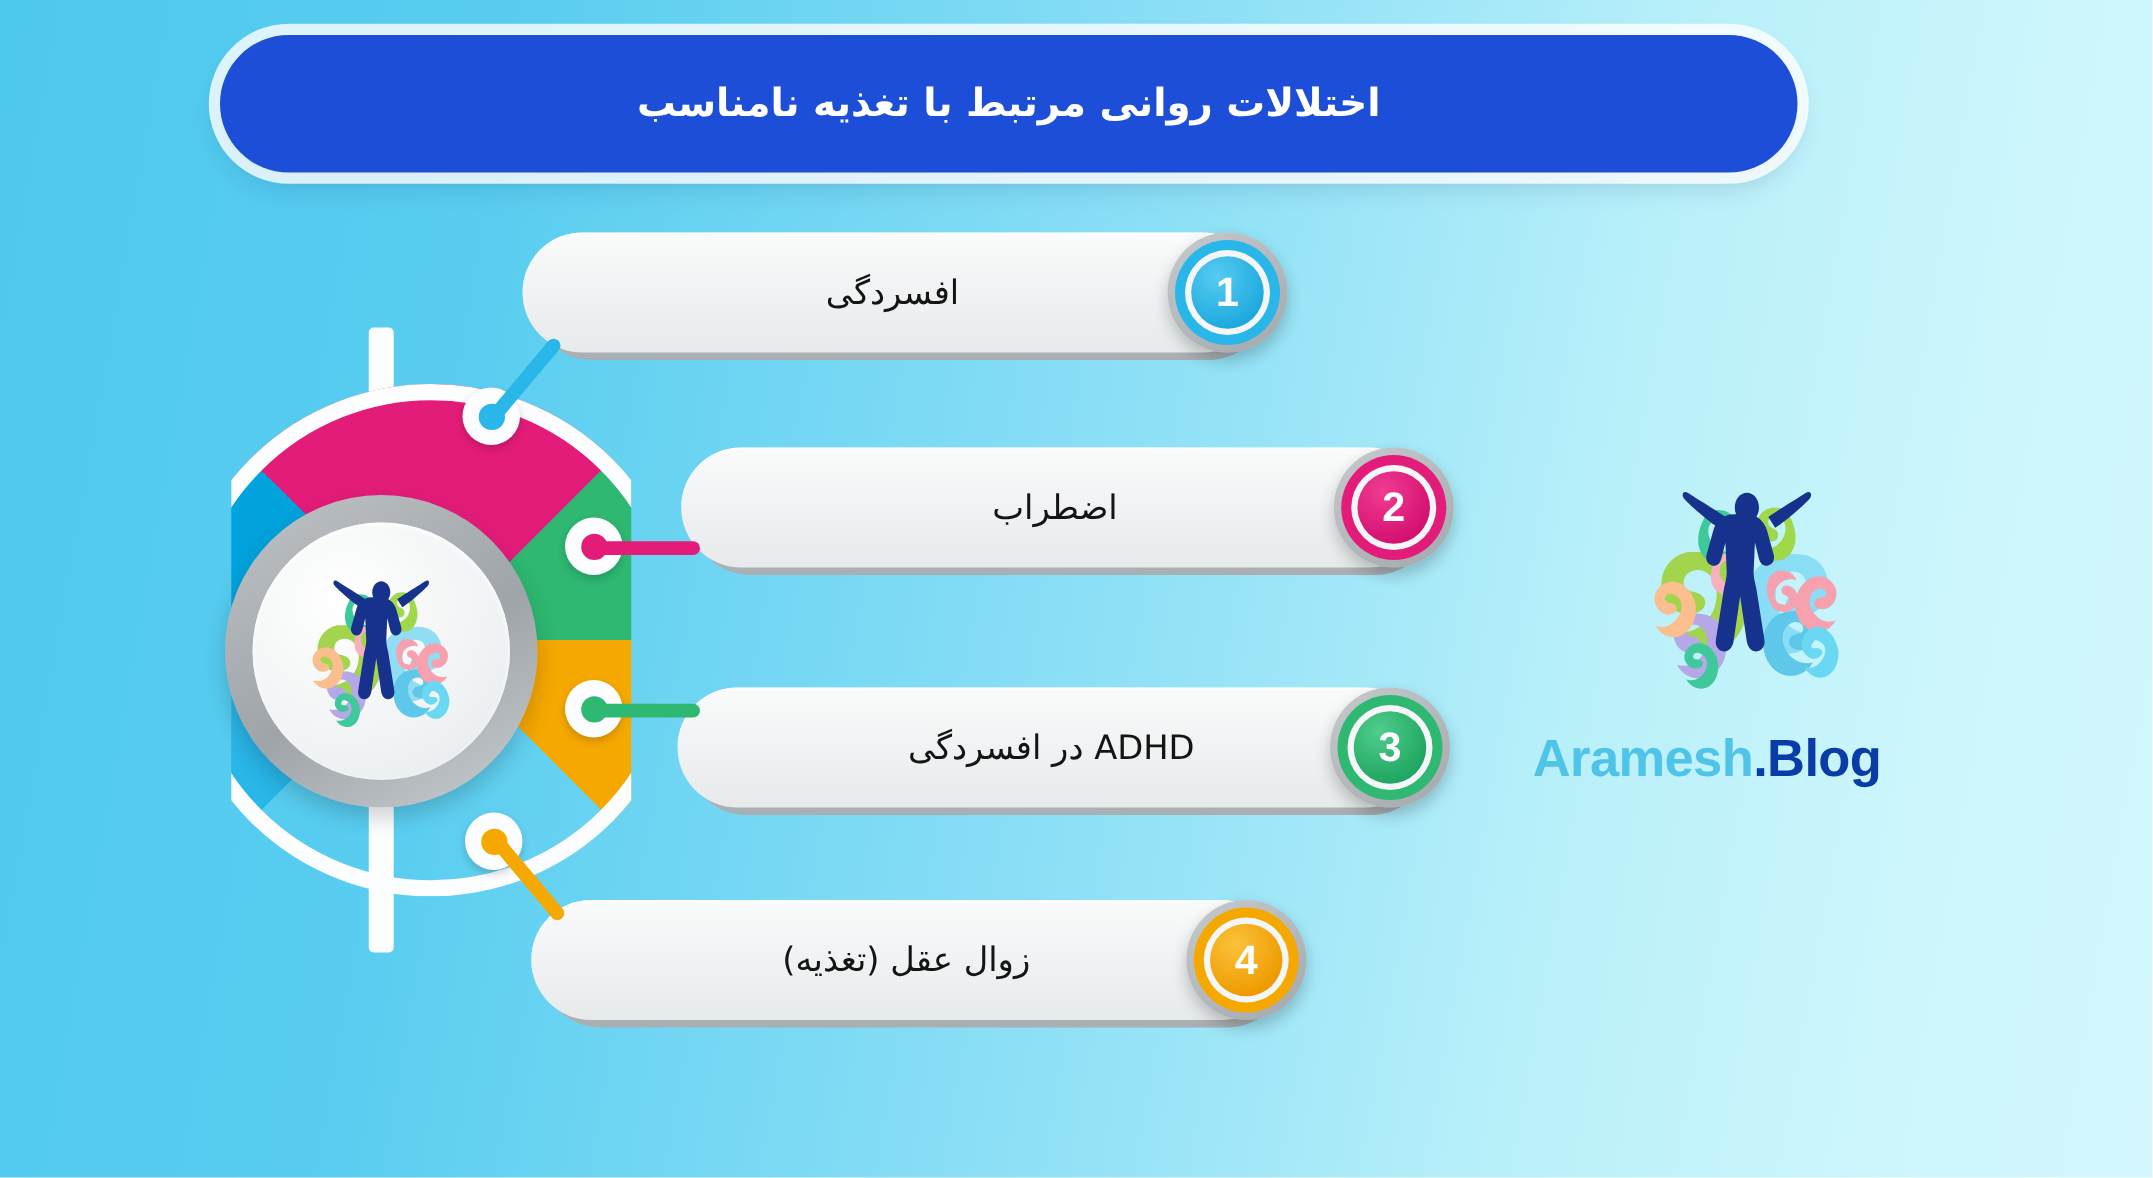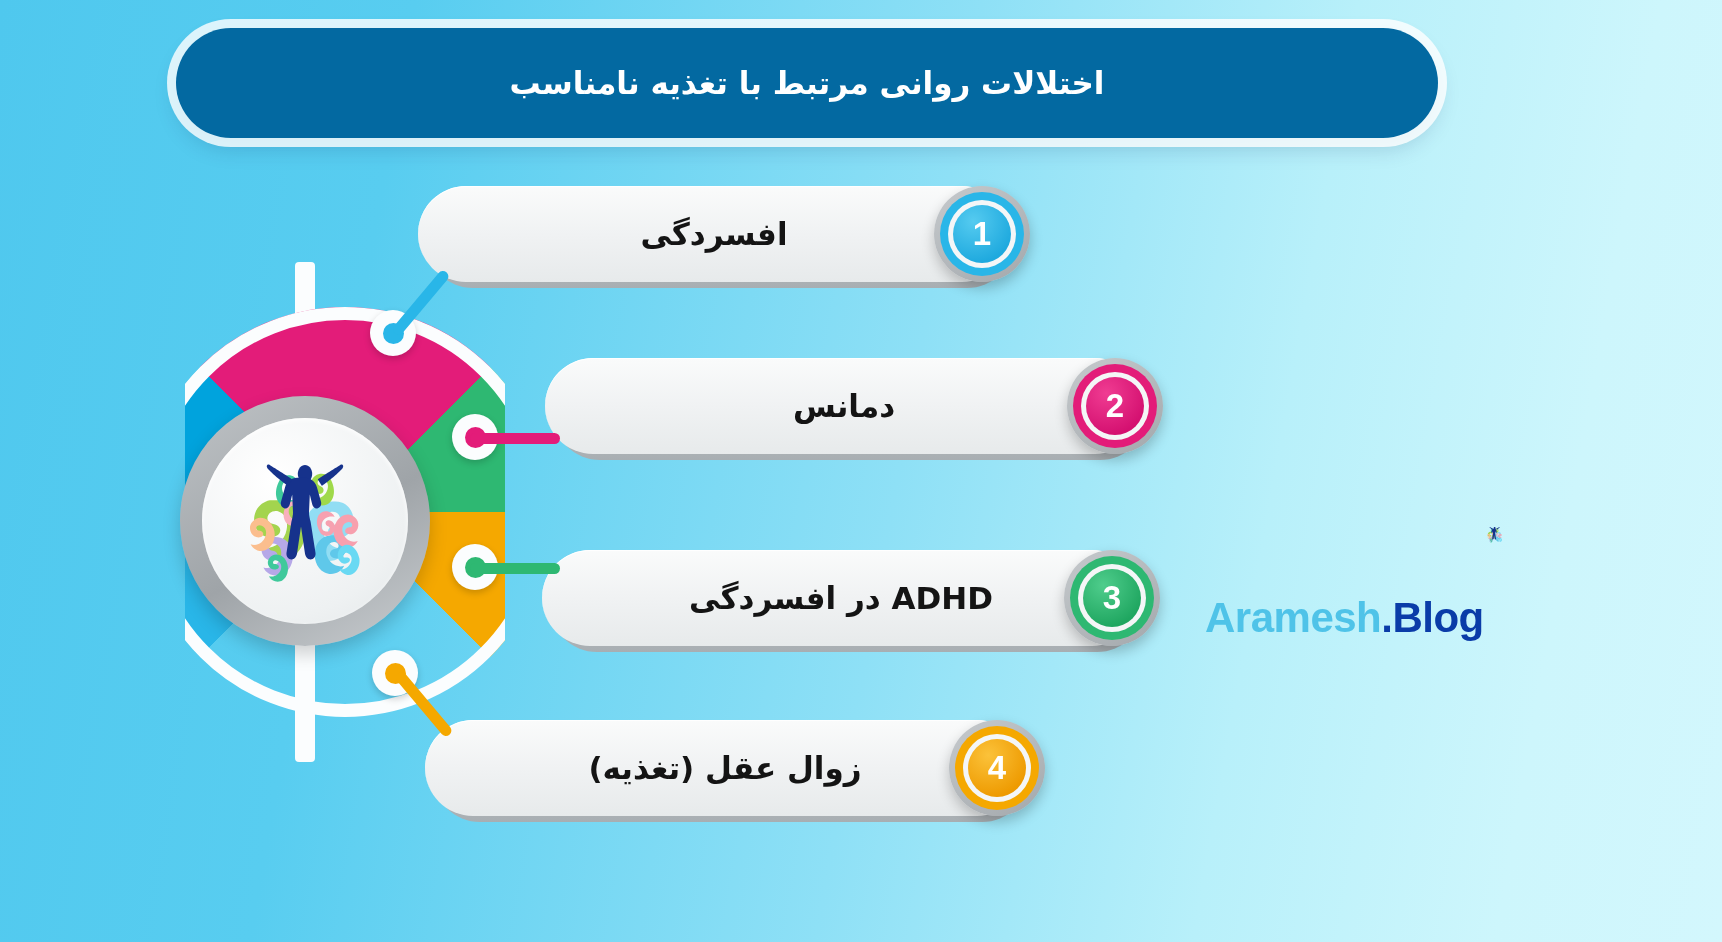--- a/index.html
+++ b/index.html
@@ -15,21 +15,21 @@
     position: relative;
   }
 
   
   #title-banner {
     position: absolute;
     left: 176px;
     top: 28px;
     width: 1262px;
     height: 110px;
-    background: #0369a1;
+    background: #1d4ed8;
     border-radius: 55px;
     box-shadow: 0 0 0 9px rgba(255,255,255,0.80), 0 10px 22px rgba(0,40,90,0.18);
     display: flex;
     align-items: center;
     justify-content: center;
   }
   #title-text {
     color: #FFFFFF;
     font-size: 31px;
     font-weight: bold;
@@ -172,22 +172,22 @@
     bottom: 0;
     border-radius: 48px;
     background: linear-gradient(180deg, #FAFBFB 0%, #F0F2F3 50%, #E7EAEB 100%);
     z-index: 1;
     display: flex;
     align-items: center;
     justify-content: center;
     box-shadow: inset 0 1px 0 #FFFFFF;
   }
   .bar-label {
-    font-size: 31px;
-    font-weight: bold;
+    font-size: 27px;
+    font-weight: normal;
     color: #141414;
     direction: rtl;
     white-space: nowrap;
   }
 
   
   .badge {
     position: absolute;
     width: 96px;
     height: 96px;
@@ -230,22 +230,22 @@
   }
 
   
   #brand {
     position: absolute;
     left: 1205px;
     top: 362px;
     width: 300px;
     height: 280px;
     display: flex;
-    flex-direction: row;
-    align-items: flex-end;
+    flex-direction: column;
+    align-items: flex-start;
   }
   #brand-mark { width: 215px; height: 215px; }
   #brand-text {
     margin-top: 6px;
     font-size: 42px;
     font-weight: bold;
     font-family: "Liberation Sans", sans-serif;
     letter-spacing: -0.5px;
     direction: ltr;
     white-space: nowrap;
@@ -323,21 +323,21 @@
       <div class="badge-white">
         <div class="badge-core" style="background: radial-gradient(circle at 35% 28%, #55CBF0, #1EA9DE 75%);">1</div>
       </div>
     </div>
   </div>
 </div>
 
 <div class="row" style="left:545px; top:358px; width:598px;">
   <div class="bar-shadow"></div>
   <div class="bar">
-    <span class="bar-label">دمانس</span>
+    <span class="bar-label">اضطراب</span>
   </div>
   <div class="badge" style="right:-20px; top:0px;">
     <div class="badge-ring" style="background:#E31C79;">
       <div class="badge-white">
         <div class="badge-core" style="background: radial-gradient(circle at 35% 28%, #F03C92, #D41070 75%);">2</div>
       </div>
     </div>
   </div>
 </div>
 

